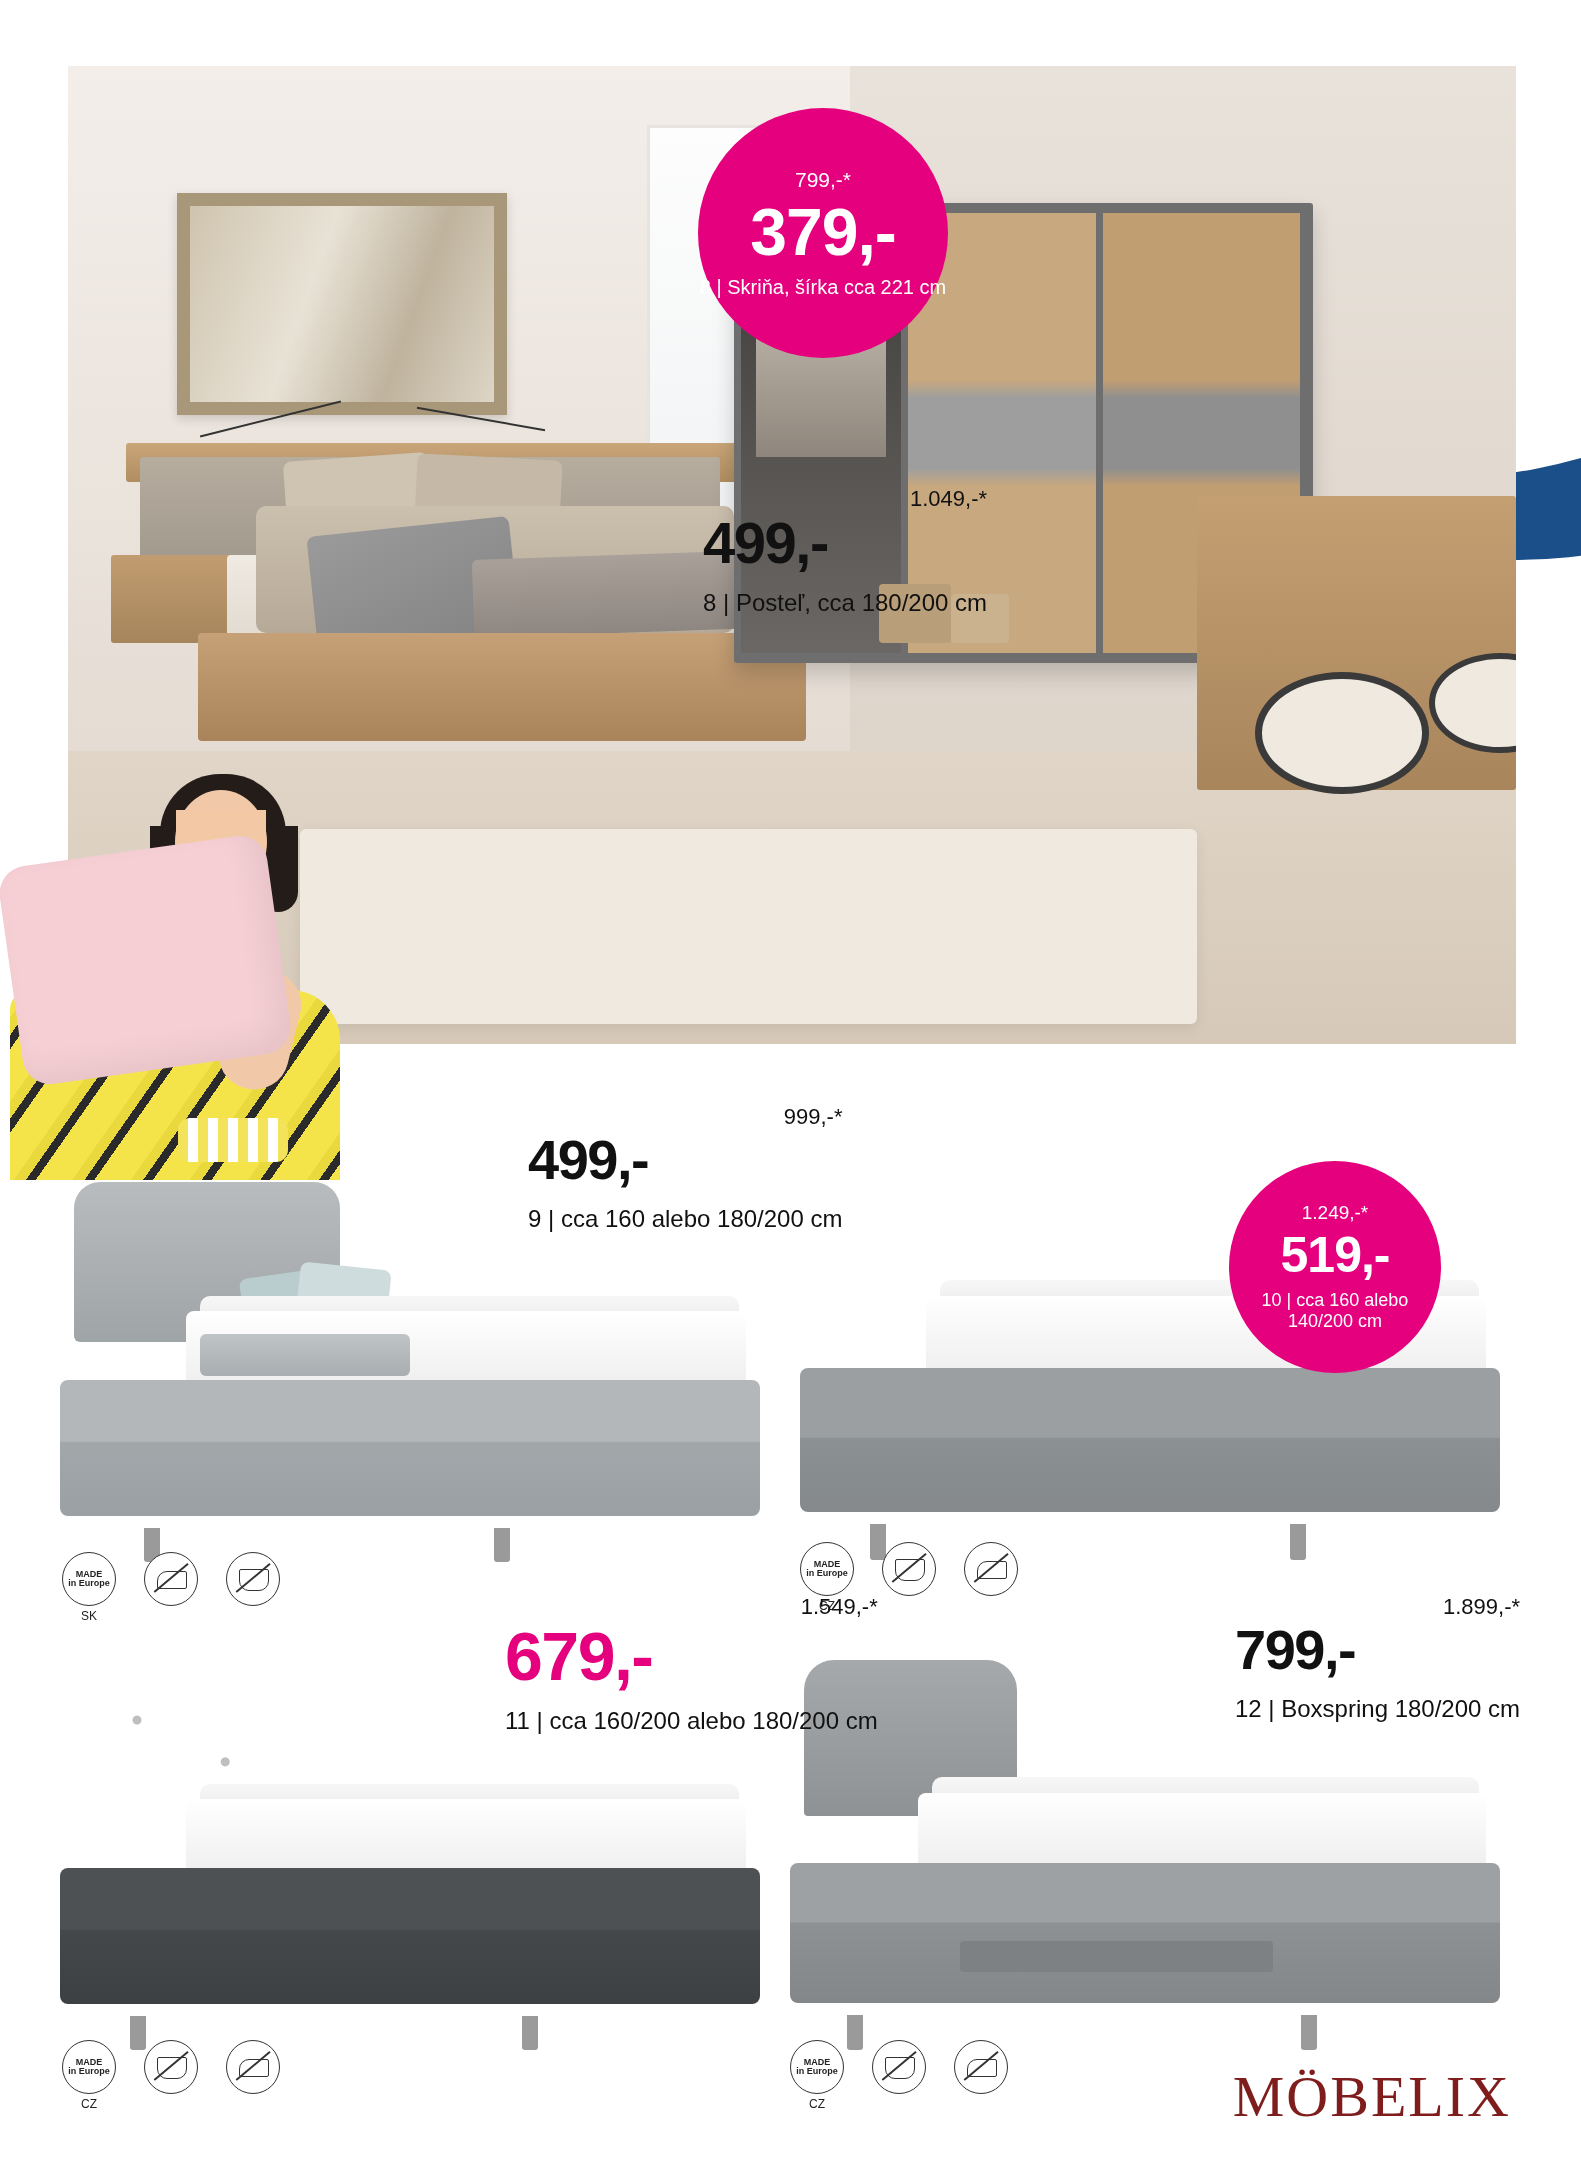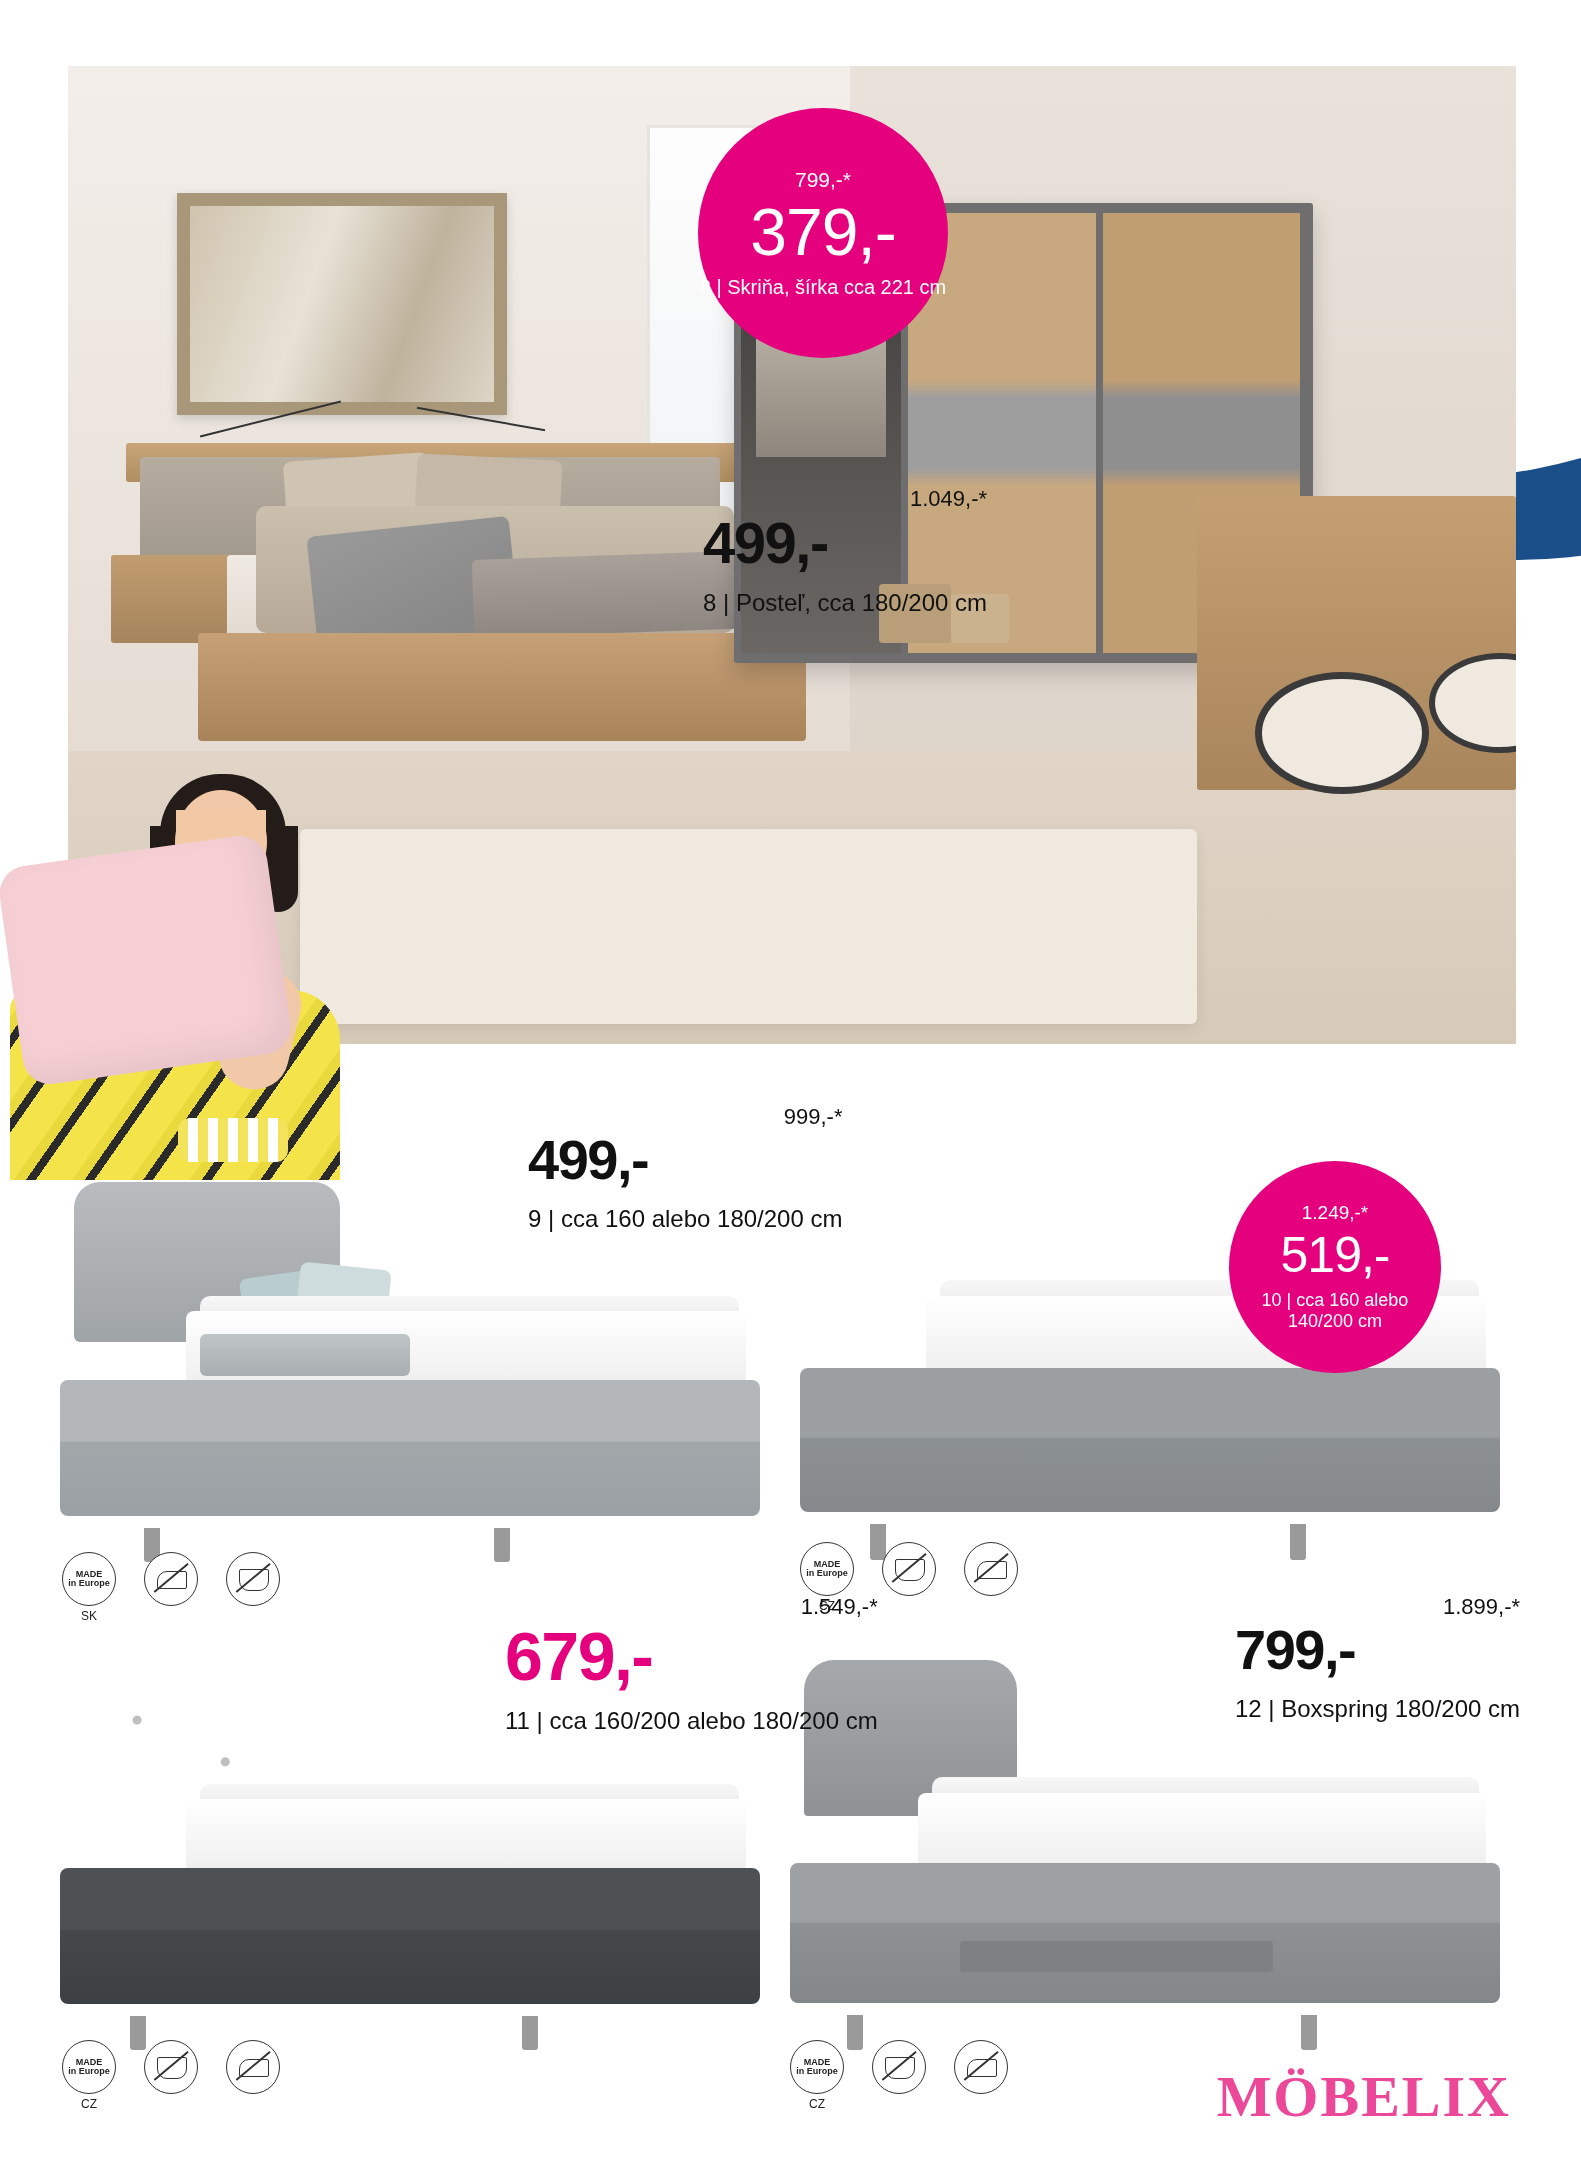--- a/index.html
+++ b/index.html
@@ -213,21 +213,21 @@
     border-radius: 12px;
   }
 
   
   .bubble {
     position: absolute; border-radius: 50%; background: #e5007d; color:#fff;
     display:flex; flex-direction:column; align-items:center; justify-content:center;
     text-align:center; z-index: 8;
   }
   .bubble .old { font-size: 21px; margin-bottom: 2px; }
-  .bubble .new { font-weight: normal; letter-spacing: -1px; }
+  .bubble .new { font-weight: bold; letter-spacing: -1px; }
   .bubble .desc { font-size: 20px; line-height: 1.15; margin-top: 6px; }
 
   #bubble-wardrobe { left: 698px; top: 108px; width: 250px; height: 250px; }
   #bubble-wardrobe .new { font-size: 66px; }
 
   #bubble-bed10 { left: 1229px; top: 1161px; width: 212px; height: 212px; }
   #bubble-bed10 .old { font-size: 19px; }
   #bubble-bed10 .new { font-size: 50px; }
   #bubble-bed10 .desc { font-size: 18px; }
 
@@ -326,21 +326,21 @@
   #badges9  { left: 62px; top: 1552px; }
   #badges10 { left: 800px; top: 1542px; }
   #badges11 { left: 62px; top: 2040px; }
   #badges12 { left: 790px; top: 2040px; }
 
   
   .footer { position: absolute; left: 0; bottom: 0; width: 100%; height: 96px; z-index: 9; }
 
   .brand {
     position: absolute; right: 70px; bottom: 30px; z-index: 10;
-    font-size: 58px; font-weight: bold; letter-spacing: 2px; color: #ec4899;
+    font-size: 58px; font-weight: normal; letter-spacing: 2px; color: #7f1d1d;
     font-family: "Liberation Serif", serif;
   }
 </style>
 </head>
 <body>
 
 <div class="corner-blue"></div>
 <div class="corner-blue-inner"></div>
 
 <div class="hero">

